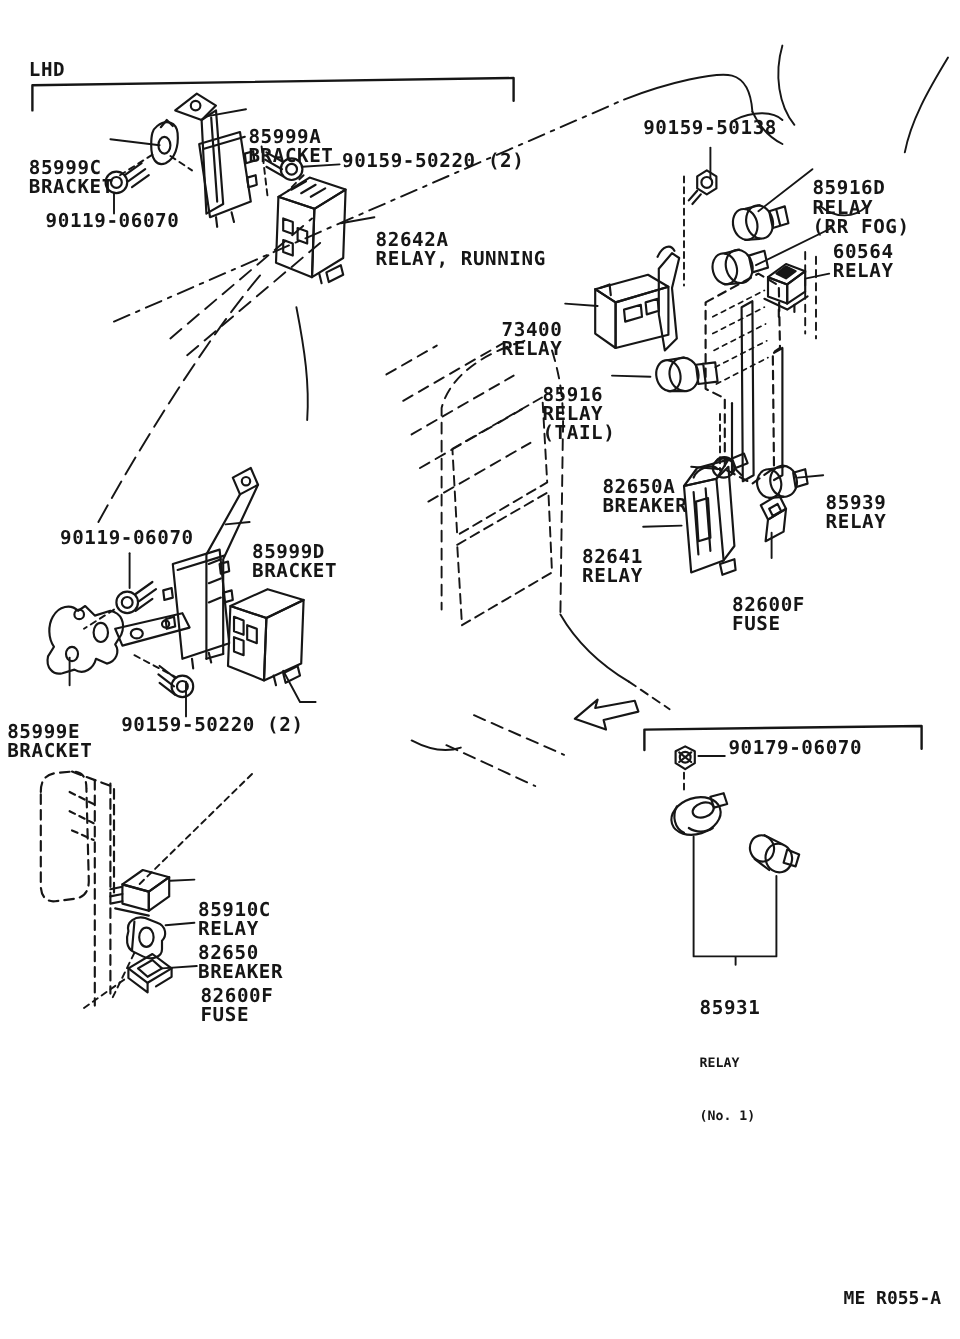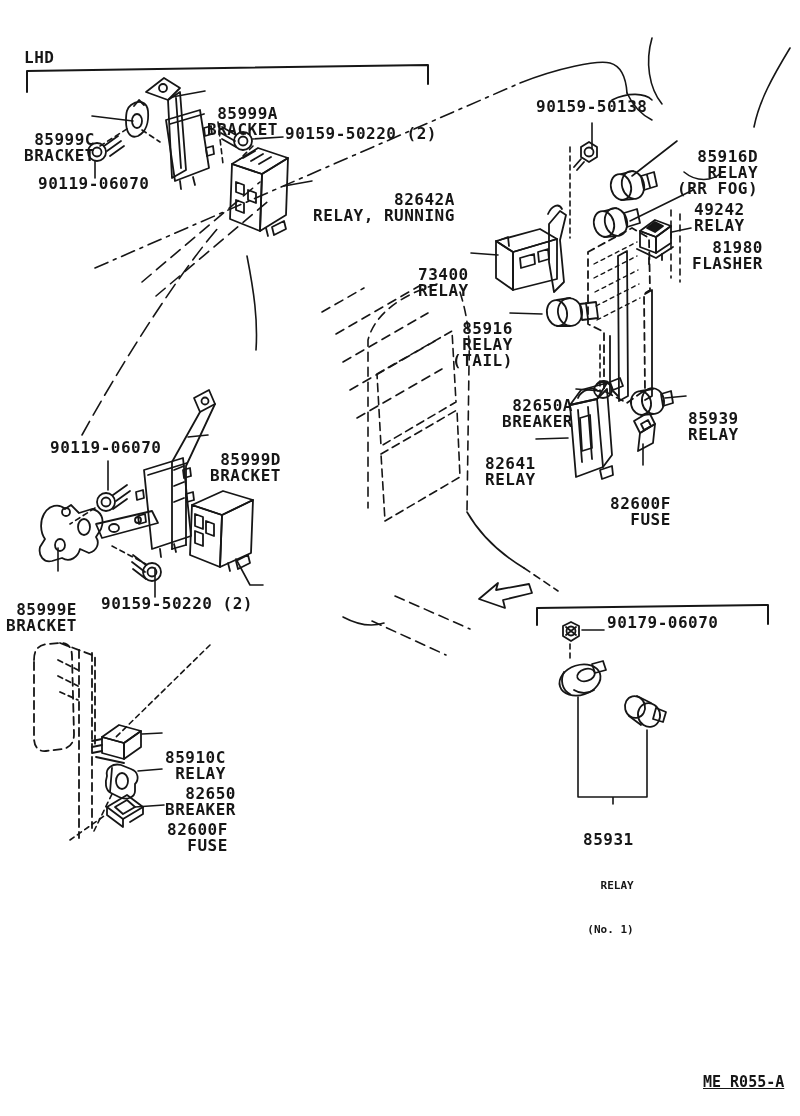--- a/index.html
+++ b/index.html
@@ -1,22 +1,22 @@
 <!DOCTYPE html>
 <html><head>
 <meta charset="utf-8">
 <style>
   html,body{margin:0;padding:0;background:#ffffff;}
   .stage{position:relative;width:800px;height:1116px;background:#ffffff;overflow:hidden;
          font-family:"DejaVu Sans Mono","Liberation Mono",monospace;color:#161616;}
   .stage svg{position:absolute;left:0;top:0;}
   .lbl{position:absolute;font-weight:bold;font-size:16px;line-height:16px;
-       letter-spacing:.5px;white-space:pre;text-align:right;}
+       letter-spacing:.5px;white-space:pre;}
   .lbl .sm{font-size:11px;line-height:12px;letter-spacing:0;}
-  .lbl.code{font-size:15px;letter-spacing:0;text-decoration:underline;}
+  .lbl.code{font-size:15px;letter-spacing:0;}
 </style>
 </head>
 <body>
 
 <div class="stage">
 
 <svg width="800" height="1116" viewBox="0 0 800 1116" fill="none" stroke="#161616" stroke-width="1.8" stroke-linecap="round" stroke-linejoin="round">
 
   <g stroke-width="2">
     <path d="M27,92 L27,71 L428,65 L428,84"></path>
@@ -318,24 +318,22 @@
 
   <div class="lbl" style="left:313px;top:160px">
     <div>82642A</div><div>RELAY, RUNNING</div></div>
 
   <div class="lbl" style="left:536px;top:99px"><div>90159-50138</div></div>
 
   <div class="lbl" style="left:677px;top:117px">
     <div>85916D</div><div>RELAY</div><div>(RR FOG)</div></div>
 
   <div class="lbl" style="left:694px;top:170px">
-    <div>49242</div><div>RELAY</div></div>
-
-  <div class="lbl" style="left:692px;top:208px">
-    <div>81980</div><div>FLASHER</div></div>
+    <div>60564</div><div>RELAY</div></div>
+
 
   <div class="lbl" style="left:418px;top:235px">
     <div>73400</div><div>RELAY</div></div>
 
   <div class="lbl" style="left:452px;top:289px">
     <div>85916</div><div>RELAY</div><div>(TAIL)</div></div>
 
   <div class="lbl" style="left:502px;top:366px">
     <div>82650A</div><div>BREAKER</div></div>
 

